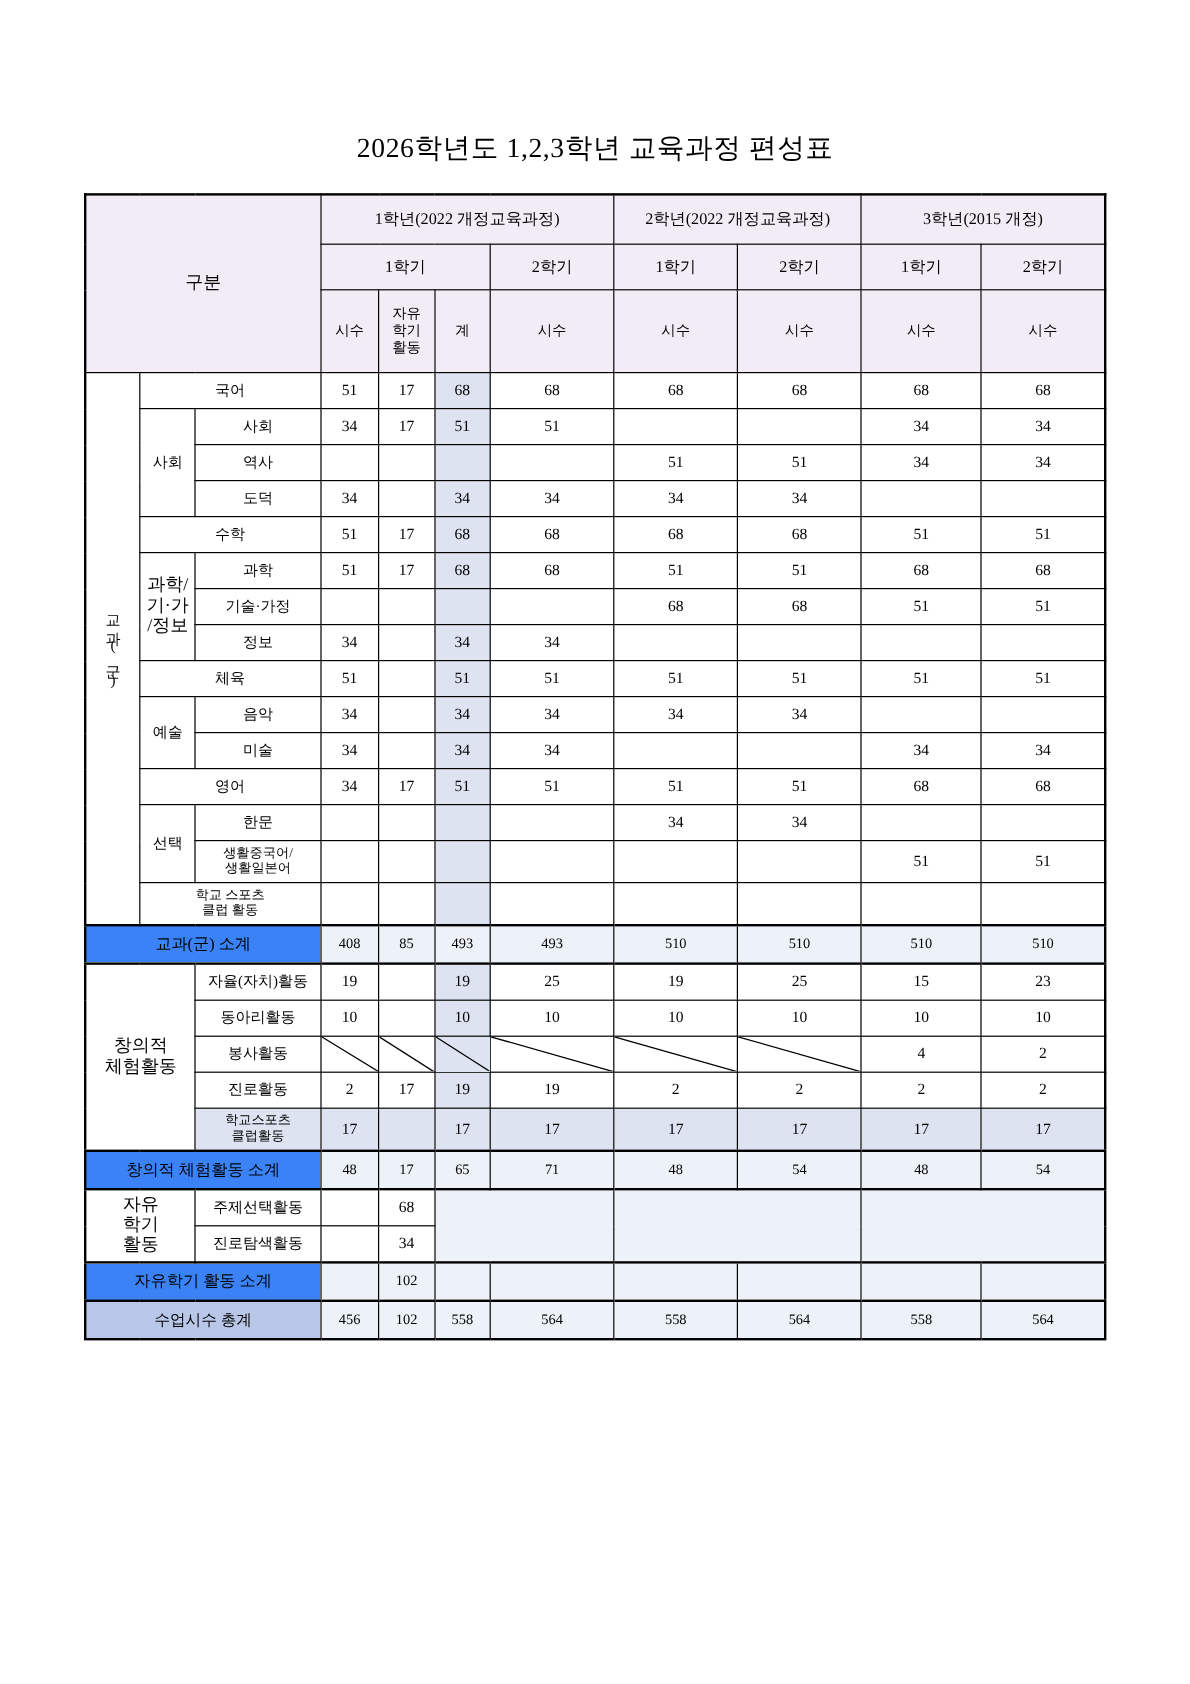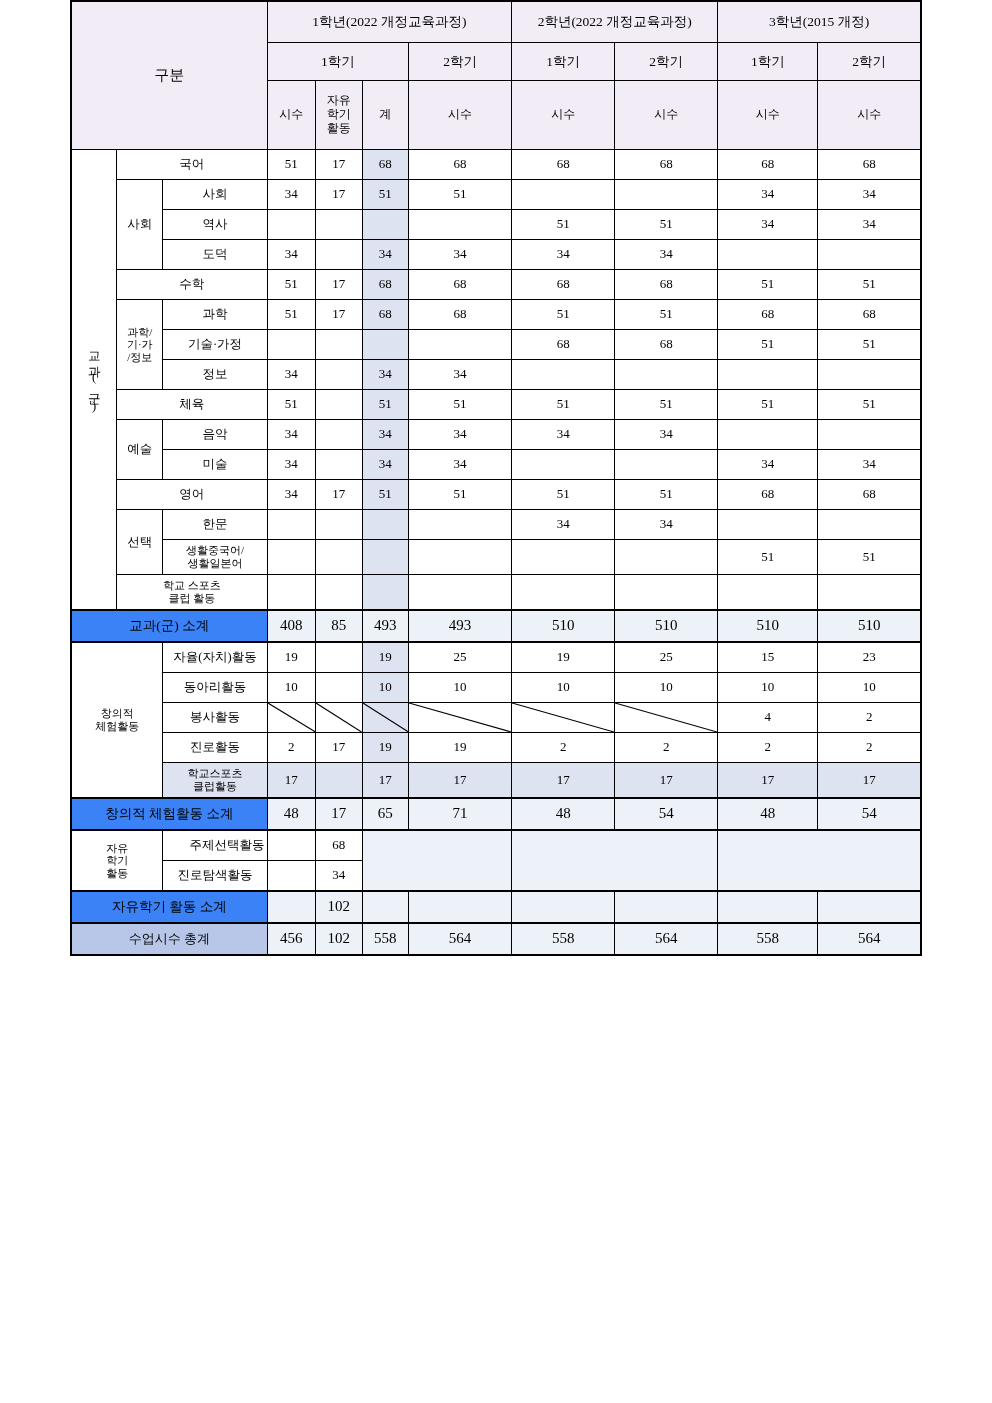--- a/index.html
+++ b/index.html
@@ -64,52 +64,53 @@
   .hdr-gubun {
     background: #f2ecf7;
     font-size: 15px;
     font-weight: bold;
   }
   
   .cellnum { height: 29px; font-size: 13px; }
   .subj { font-size: 12.5px; }
   .subj-sm { font-size: 11px; line-height: 1.1; }
   .grp { font-size: 12.5px; }
-  .grp-sm { font-size: 11px; line-height: 1.12; margin-top: 14px; }
+  .grp-sm { font-size: 15px; line-height: 1.12; margin-top: 14px; }
   .vert {
     font-size: 12.5px;
     line-height: 1.15;
     writing-mode: vertical-rl;
     text-orientation: upright;
     letter-spacing: 1px;
     white-space: nowrap;
   }
   
   .fill-total { background: #dde3f0; }
   .fill-sub   { background: #edf2f8; }
   .fill-grand { background: #b8c6e8; font-weight: bold; font-size: 13px; margin-left: 13px; }
   .fill-blank { background: #edf2f8; }
-  .bold { font-weight: bold; font-size: 15px; }
+  .bold { font-weight: bold; font-size: 12px; }
   .sub-label { background:#3b82f6; font-weight:bold; font-size:13.5px; }
   
   .diag {
     position: relative;
   }
   .diag svg {
     position:absolute; left:0; top:0; width:100%; height:100%;
     display:block;
   }
   .thickTop { border-top: 2px solid #000 !important; }
   .thickBottom { border-bottom: 2px solid #000 !important; }
 </style>
 </head>
 <body>
 
 <div class="page">
 
+  <h1 class="doc-title">2026학년도 1,2,3학년 교육과정 편성표</h1>
 
   <div class="table-wrap">
     <table class="curriculum">
       <colgroup>
         <col style="width:45px">
         <col style="width:46px">
         <col style="width:103px">
         <col style="width:48px">
         <col style="width:46px">
         <col style="width:46px">
@@ -415,21 +416,21 @@
             <td class="cellnum bold fill-sub thickTop">17</td>
             <td class="cellnum bold fill-sub thickTop">65</td>
             <td class="cellnum bold fill-sub thickTop">71</td>
             <td class="cellnum bold fill-sub thickTop">48</td>
             <td class="cellnum bold fill-sub thickTop">54</td>
             <td class="cellnum bold fill-sub thickTop">48</td>
             <td class="cellnum bold fill-sub thickTop">54</td>
           </tr>
           <tr>
             <td rowspan="2" colspan="2" class="grp-sm thickTop">자유<br>학기<br>활동</td>
-            <td class="subj thickTop" style="height: 29px; text-align: right;">주제선택활동</td>
+            <td class="subj thickTop" style="height: 29px;">주제선택활동</td>
             <td class="cellnum thickTop"></td>
             <td class="cellnum thickTop">68</td>
             <td class="cellnum fill-blank thickTop" colspan="2" rowspan="2"></td>
             <td class="cellnum fill-blank thickTop" colspan="2" rowspan="2"></td>
             <td class="cellnum fill-blank thickTop" colspan="2" rowspan="2"></td>
           </tr>
           <tr>
             <td class="subj" style="height: 29px;">진로탐색활동</td>
             <td class="cellnum "></td>
             <td class="cellnum ">34</td>

